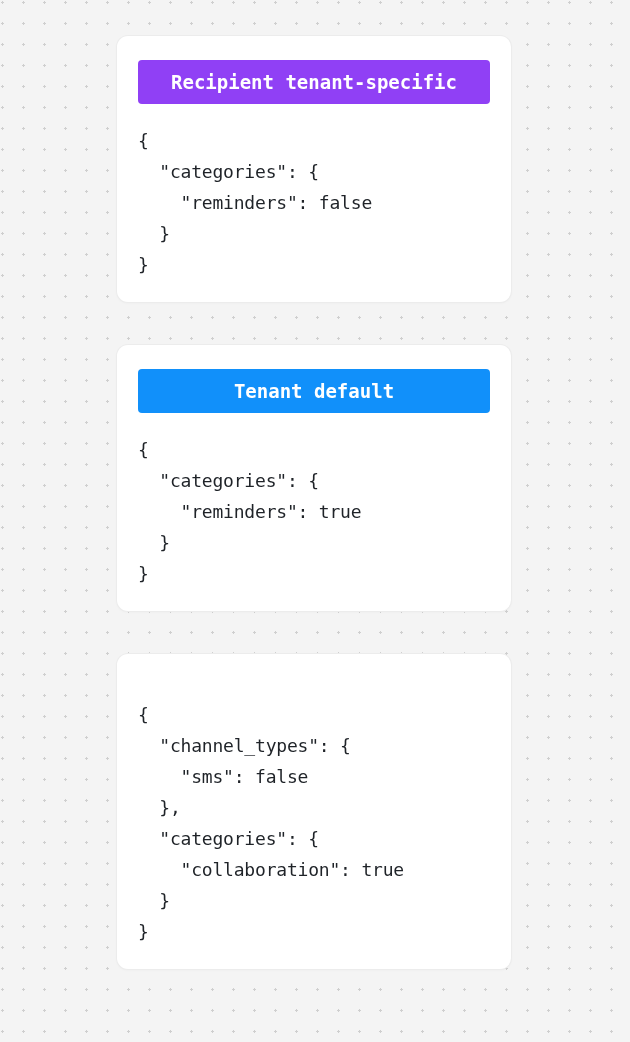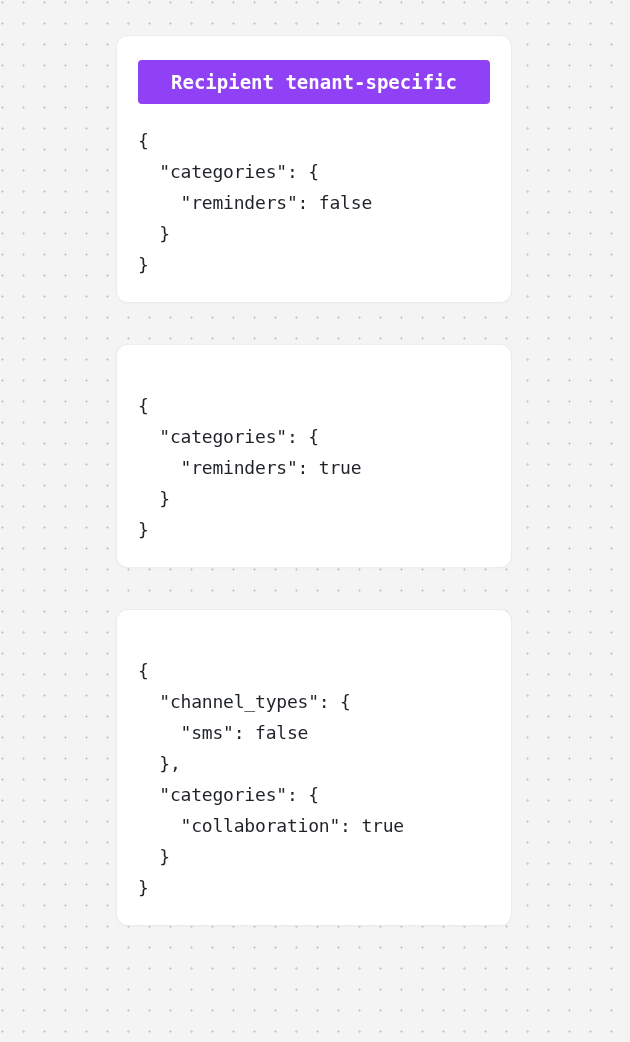--- a/index.html
+++ b/index.html
@@ -75,20 +75,21 @@
   <div class="layer-card">
     <div class="layer-badge" style="background-color: rgb(144, 64, 245);">Recipient tenant-specific</div>
     <pre class="layer-code">{
   "categories": {
     "reminders": false
   }
 }</pre>
   </div>
 
   <div class="layer-card">
+    <div class="layer-badge" style="background-color: rgb(17, 144, 250);">Tenant default</div>
     <pre class="layer-code">{
   "categories": {
     "reminders": true
   }
 }</pre>
   </div>
 
   <div class="layer-card">
     <pre class="layer-code">{
   "channel_types": {

